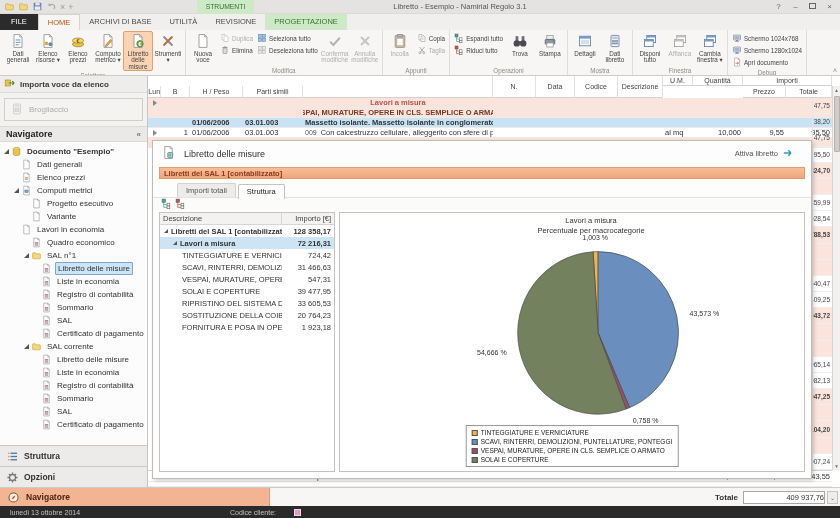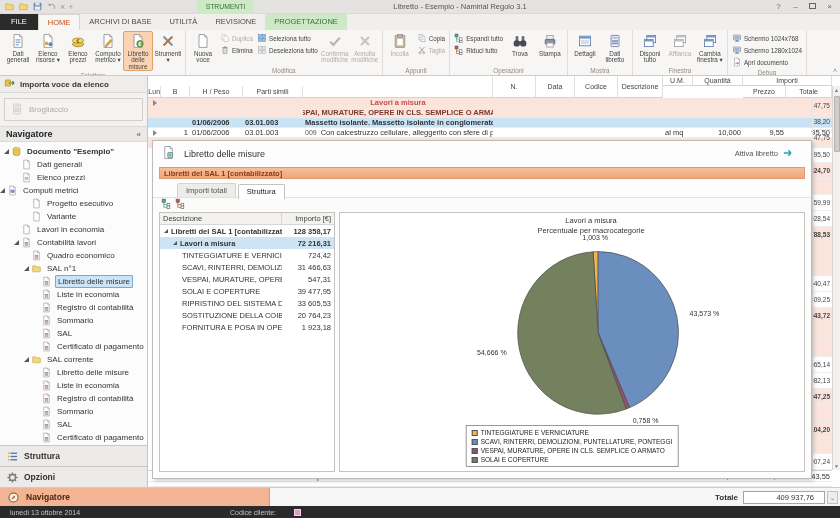--- a/index.html
+++ b/index.html
@@ -123,21 +123,21 @@
   .legitem{display:flex;align-items:center;font-size:6.5px;line-height:9px;color:#222;white-space:nowrap}
   .legsw{width:6px;height:6px;border:1px solid #555;margin-right:3px;flex:none}
 
   
   .bottombar{height:19px;display:flex;background:#F7F6F5;border-top:1px solid #CFCBC7}
   .navtab{width:270px;background:#F2B493;display:flex;align-items:center;font-weight:bold;font-size:8.5px;color:#4A2410;border-right:1px solid #D99A74}
   .navtab .pic{width:26px;display:flex;justify-content:center}
   .navtab svg{width:13px;height:13px}
   .btmrest{flex:1;display:flex;align-items:center;justify-content:flex-end;padding-right:2px}
   .totlabel{font-size:8px;font-weight:bold;color:#333;margin-right:5px}
-  .totbox{width:82px;height:13px;border:1px solid #A8A5A2;background:#FFF;font-size:7.5px;text-align:right;line-height:12px;padding-right:10px;color:#333}
+  .totbox{width:82px;height:13px;border:1px solid #A8A5A2;background:#FFF;font-size:7.5px;text-align:right;line-height:12px;padding-right:0;color:#333}
   .cornerbtn{width:11px;height:13px;margin-left:2px;border:1px solid #C5C2BF;background:#EFEDEB;color:#666;font-size:6px;text-align:center;line-height:12px}
 
   .statusbar{height:12px;background:#2B2A2A;display:flex;align-items:center;color:#C4C2C0;font-size:7px}
   .sbdate{margin-left:10px}
   .sbclient{margin-left:150px}
   .sbicon{width:7px;height:7px;background:#E09AC4;border:1px solid #F3D2E6;margin-left:18px}
 </style>
 </head>
 <body>
 
@@ -536,72 +536,60 @@
           <span style="display:inline-flex;width:11px;height:11px;margin-right:3px">
             <svg viewBox="0 0 20 20" xmlns="http://www.w3.org/2000/svg">
               <path d="M5 2h7l3 3v13H5z" fill="#fff" stroke="#8A8A8A"></path>
               <path d="M12 2v3h3z" fill="#E4E4E4" stroke="#8A8A8A" stroke-width=".7"></path>
               <rect x="7" y="9" width="6" height="1.6" fill="#D8A03A"></rect>
               <rect x="7" y="12" width="6" height="1.6" fill="#5B84B5"></rect>
             </svg>
           </span>
           <span class="tlab">Elenco prezzi</span>
         </div>
-        <div class="titem" style="padding-left: 0;">
-          <span class="exp"></span>
-          <span style="display:inline-flex;width:11px;height:11px;margin-right:3px">
-            <svg viewBox="0 0 20 20" xmlns="http://www.w3.org/2000/svg">
-              <path d="M5 2h7l3 3v13H5z" fill="#fff" stroke="#8A8A8A"></path>
-              <path d="M12 2v3h3z" fill="#E4E4E4" stroke="#8A8A8A" stroke-width=".7"></path>
-              <rect x="7" y="9" width="6" height="5" fill="#7A9CC6" stroke="#4868A0" stroke-width=".6"></rect>
-            </svg>
-          </span>
-          <span class="tlab">Computi metrici</span>
-        </div>
-        <div class="titem" style="padding-left: 24px;">
-          <span class="noexp"></span>
-          <span style="display:inline-flex;width:11px;height:11px;margin-right:3px">
-            <svg viewBox="0 0 20 20" xmlns="http://www.w3.org/2000/svg">
-              <path d="M5 2h7l3 3v13H5z" fill="#fff" stroke="#8A8A8A"></path>
-              <path d="M12 2v3h3z" fill="#E4E4E4" stroke="#8A8A8A" stroke-width=".7"></path>
-            </svg>
-          </span>
-          <span class="tlab">Progetto esecutivo</span>
-        </div>
-        <div class="titem" style="padding-left: 24px;">
-          <span class="noexp"></span>
-          <span style="display:inline-flex;width:11px;height:11px;margin-right:3px">
-            <svg viewBox="0 0 20 20" xmlns="http://www.w3.org/2000/svg">
-              <path d="M5 2h7l3 3v13H5z" fill="#fff" stroke="#8A8A8A"></path>
-              <path d="M12 2v3h3z" fill="#E4E4E4" stroke="#8A8A8A" stroke-width=".7"></path>
-            </svg>
-          </span>
-          <span class="tlab">Variante</span>
-        </div>
-        <div class="titem" style="padding-left: 14px;">
-          <span class="noexp"></span>
-          <span style="display:inline-flex;width:11px;height:11px;margin-right:3px">
-            <svg viewBox="0 0 20 20" xmlns="http://www.w3.org/2000/svg">
-              <path d="M5 2h7l3 3v13H5z" fill="#fff" stroke="#8A8A8A"></path>
-              <path d="M12 2v3h3z" fill="#E4E4E4" stroke="#8A8A8A" stroke-width=".7"></path>
-            </svg>
-          </span>
-          <span class="tlab">Lavori in economia</span>
-        </div>
         <div class="titem" style="padding-left: 14px;">
           <span class="exp"></span>
           <span style="display:inline-flex;width:11px;height:11px;margin-right:3px">
             <svg viewBox="0 0 20 20" xmlns="http://www.w3.org/2000/svg">
               <path d="M5 2h7l3 3v13H5z" fill="#fff" stroke="#8A8A8A"></path>
               <path d="M12 2v3h3z" fill="#E4E4E4" stroke="#8A8A8A" stroke-width=".7"></path>
-              <rect x="7.5" y="9.5" width="5" height="6" fill="#D8DCE8" stroke="#A05858" stroke-width=".8"></rect>
-              <path d="M8.5 11h3M8.5 13h3" stroke="#A05858" stroke-width=".7"></path>
-            </svg>
-          </span>
-          <span class="tlab">Contabilità lavori</span>
+              <rect x="7" y="9" width="6" height="5" fill="#7A9CC6" stroke="#4868A0" stroke-width=".6"></rect>
+            </svg>
+          </span>
+          <span class="tlab">Computi metrici</span>
+        </div>
+        <div class="titem" style="padding-left: 24px;">
+          <span class="noexp"></span>
+          <span style="display:inline-flex;width:11px;height:11px;margin-right:3px">
+            <svg viewBox="0 0 20 20" xmlns="http://www.w3.org/2000/svg">
+              <path d="M5 2h7l3 3v13H5z" fill="#fff" stroke="#8A8A8A"></path>
+              <path d="M12 2v3h3z" fill="#E4E4E4" stroke="#8A8A8A" stroke-width=".7"></path>
+            </svg>
+          </span>
+          <span class="tlab">Progetto esecutivo</span>
+        </div>
+        <div class="titem" style="padding-left: 24px;">
+          <span class="noexp"></span>
+          <span style="display:inline-flex;width:11px;height:11px;margin-right:3px">
+            <svg viewBox="0 0 20 20" xmlns="http://www.w3.org/2000/svg">
+              <path d="M5 2h7l3 3v13H5z" fill="#fff" stroke="#8A8A8A"></path>
+              <path d="M12 2v3h3z" fill="#E4E4E4" stroke="#8A8A8A" stroke-width=".7"></path>
+            </svg>
+          </span>
+          <span class="tlab">Variante</span>
+        </div>
+        <div class="titem" style="padding-left: 14px;">
+          <span class="noexp"></span>
+          <span style="display:inline-flex;width:11px;height:11px;margin-right:3px">
+            <svg viewBox="0 0 20 20" xmlns="http://www.w3.org/2000/svg">
+              <path d="M5 2h7l3 3v13H5z" fill="#fff" stroke="#8A8A8A"></path>
+              <path d="M12 2v3h3z" fill="#E4E4E4" stroke="#8A8A8A" stroke-width=".7"></path>
+            </svg>
+          </span>
+          <span class="tlab">Lavori in economia</span>
         </div>
         <div class="titem" style="padding-left: 24px;">
           <span class="noexp"></span>
           <span style="display:inline-flex;width:11px;height:11px;margin-right:3px">
             <svg viewBox="0 0 20 20" xmlns="http://www.w3.org/2000/svg">
               <path d="M5 2h7l3 3v13H5z" fill="#fff" stroke="#8A8A8A"></path>
               <path d="M12 2v3h3z" fill="#E4E4E4" stroke="#8A8A8A" stroke-width=".7"></path>
               <rect x="7.5" y="9.5" width="5" height="6" fill="#D8DCE8" stroke="#A05858" stroke-width=".8"></rect>
               <path d="M8.5 11h3M8.5 13h3" stroke="#A05858" stroke-width=".7"></path>
             </svg>

